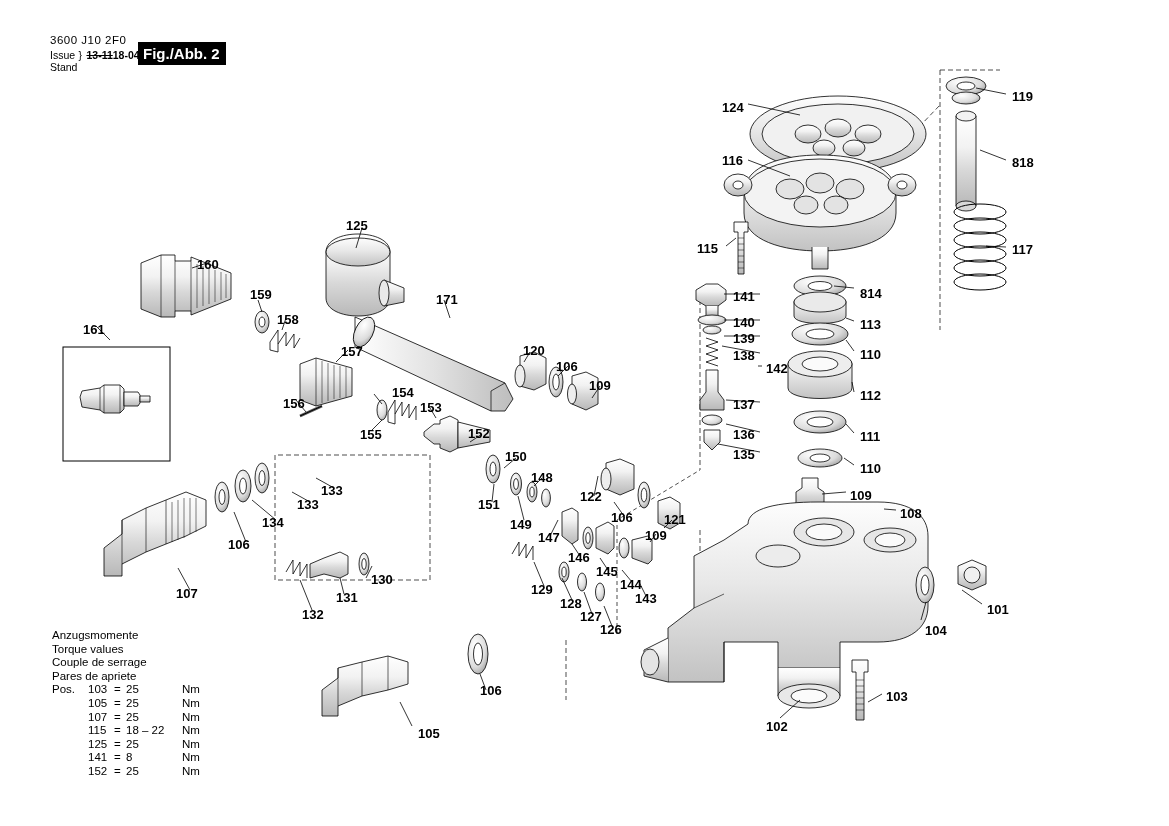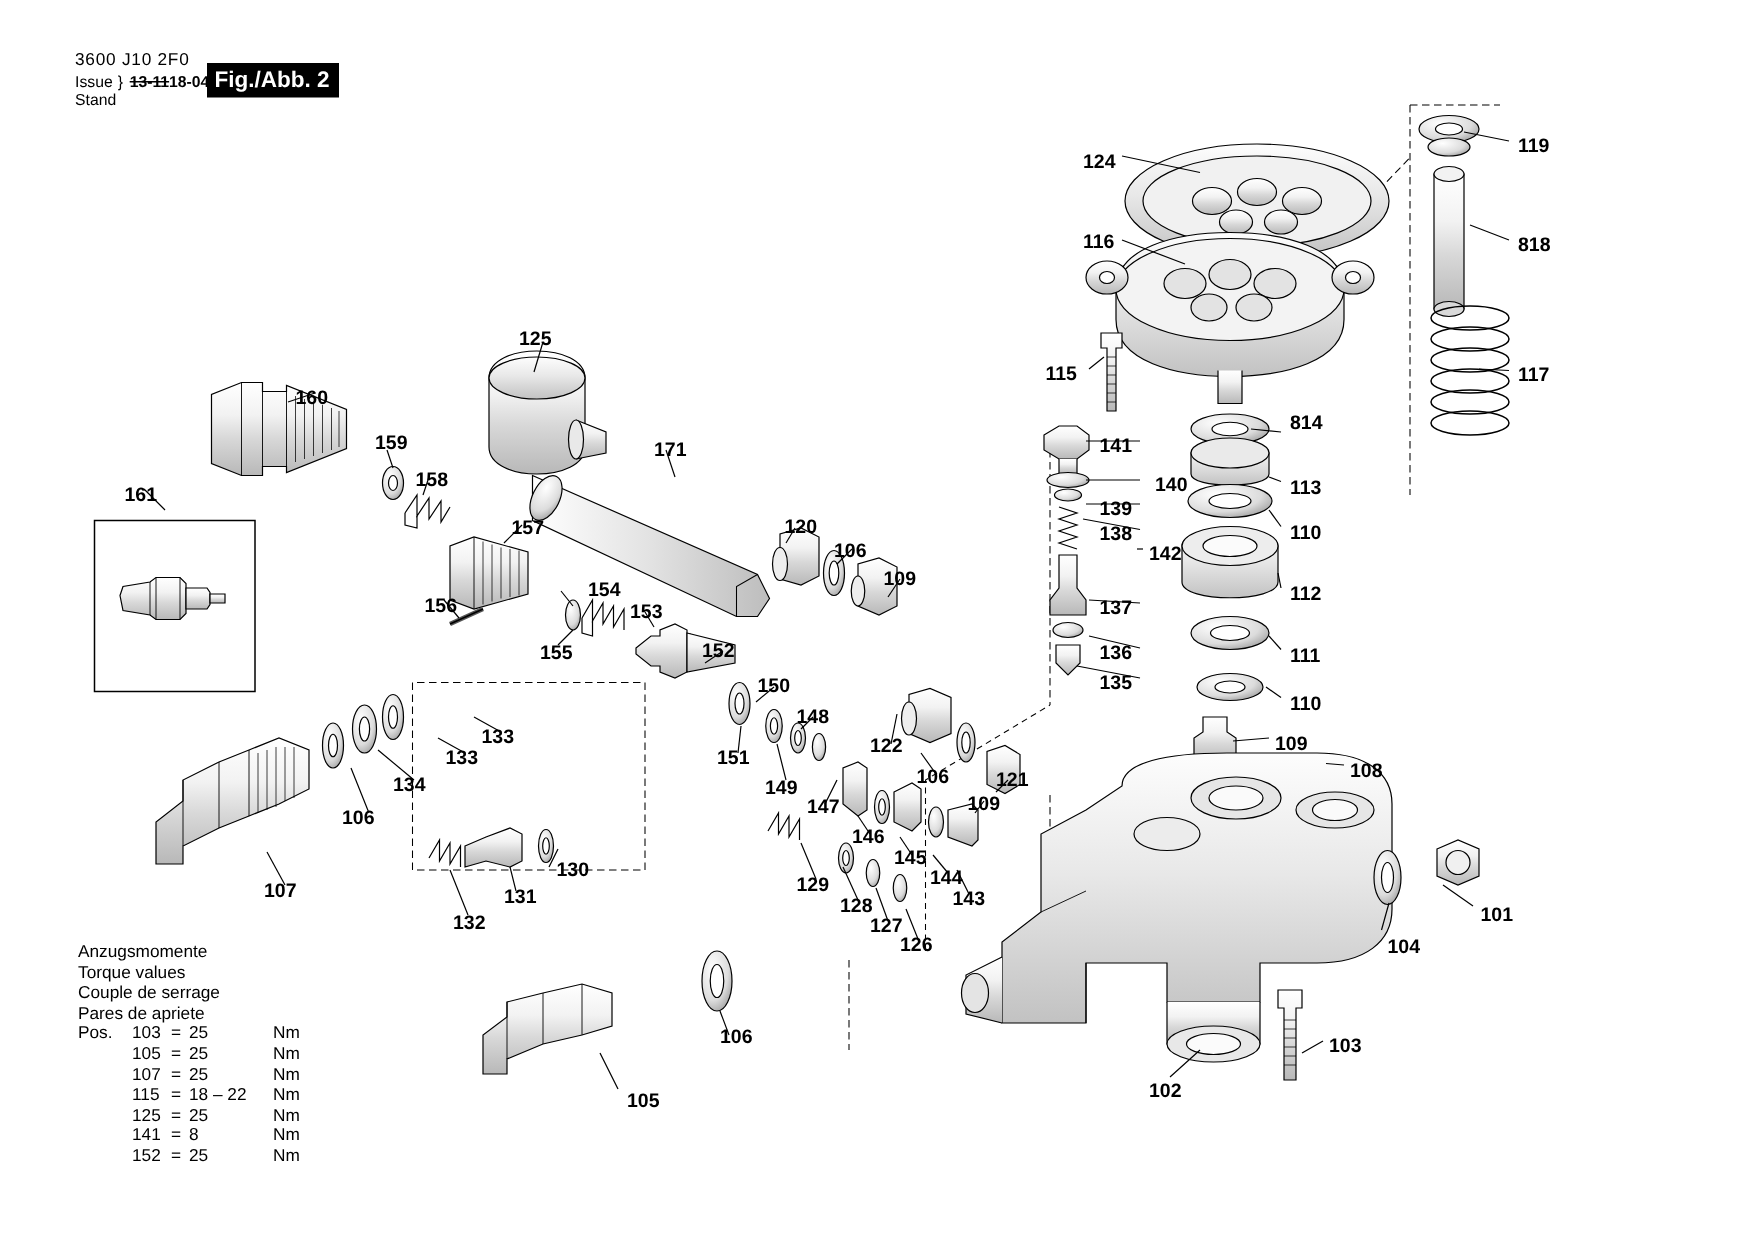--- a/index.html
+++ b/index.html
@@ -680,28 +680,28 @@
       <div class="callout" style="left: 371px; top: 573px;">130</div>
       <div class="callout" style="left: 336px; top: 591px;">131</div>
       <div class="callout" style="left: 302px; top: 608px;">132</div>
       <div class="callout" style="left: 297px; top: 498px;">133</div>
       <div class="callout" style="left: 321px; top: 484px;">133</div>
       <div class="callout" style="left: 262px; top: 516px;">134</div>
       <div class="callout" style="left: 722px; top: 101px;">124</div>
       <div class="callout" style="left: 722px; top: 154px;">116</div>
       <div class="callout" style="left: 697px; top: 242px;">115</div>
       <div class="callout" style="left: 733px; top: 290px;">141</div>
-      <div class="callout" style="left: 770px; top: 316px;">140</div>
+      <div class="callout" style="left: 733px; top: 316px;">140</div>
       <div class="callout" style="left: 733px; top: 332px;">139</div>
       <div class="callout" style="left: 733px; top: 349px;">138</div>
       <div class="callout" style="left: 733px; top: 398px;">137</div>
       <div class="callout" style="left: 733px; top: 428px;">136</div>
       <div class="callout" style="left: 733px; top: 448px;">135</div>
       <div class="callout" style="left: 766px; top: 362px;">142</div>
-      <div class="callout" style="left: 860px; top: 275px;">814</div>
+      <div class="callout" style="left: 860px; top: 287px;">814</div>
       <div class="callout" style="left: 860px; top: 318px;">113</div>
       <div class="callout" style="left: 860px; top: 348px;">110</div>
       <div class="callout" style="left: 860px; top: 389px;">112</div>
       <div class="callout" style="left: 860px; top: 430px;">111</div>
       <div class="callout" style="left: 860px; top: 462px;">110</div>
       <div class="callout" style="left: 1012px; top: 90px;">119</div>
       <div class="callout" style="left: 1012px; top: 156px;">818</div>
       <div class="callout" style="left: 1012px; top: 243px;">117</div>
     </div>
 

